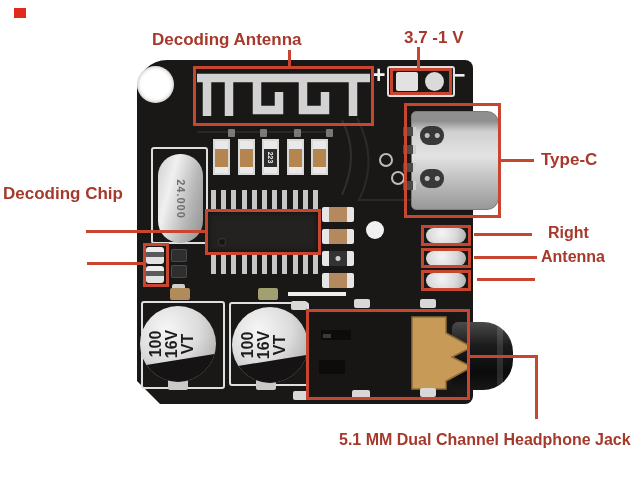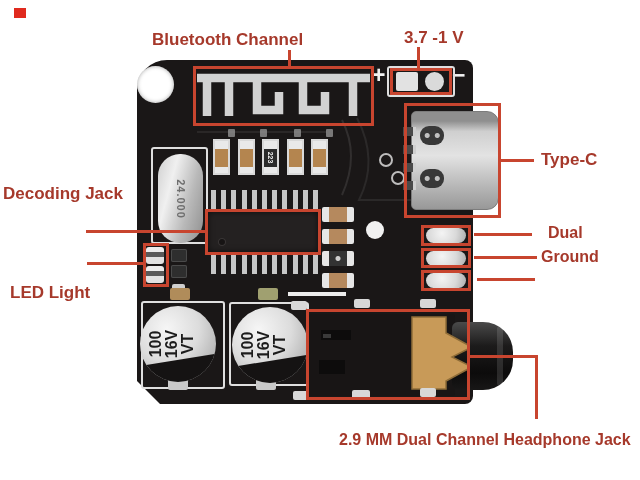--- a/index.html
+++ b/index.html
@@ -203,24 +203,23 @@
   <div class="aline" style="left:474px;top:233px;width:58px;height:3px;"></div>
   <div class="abox" style="left:421px;top:248px;width:50px;height:20px;"></div>
   <div class="aline" style="left:474px;top:256px;width:63px;height:3px;"></div>
   <div class="abox" style="left:421px;top:270px;width:50px;height:21px;"></div>
   <div class="aline" style="left:477px;top:278px;width:58px;height:3px;"></div>
 
   <div class="abox" style="left:306px;top:309px;width:164px;height:91px;"></div>
   <div class="aline" style="left:467px;top:355px;width:71px;height:3px;"></div>
   <div class="aline" style="left:535px;top:355px;width:3px;height:64px;"></div>
 
-  <div class="lbl" style="left:152px;top:30px;font-size:17px;">Bluetooth Channel</div>
+  <div class="lbl" style="left:152px;top:30px;font-size:17px;">Decoding Antenna</div>
   <div class="lbl" style="left:404px;top:28px;font-size:17px;">3.7 -1 V</div>
   <div class="lbl" style="left:541px;top:150px;font-size:17px;">Type-C</div>
   <div class="lbl" style="left:3px;top:182px;font-size:17px;line-height:23px;">
-    <div>Decoding Jack</div>
-  </div>
-  <div class="lbl" style="left:10px;top:283px;font-size:17px;">LED Light</div>
-  <div class="lbl" style="left:548px;top:224px;">Dual</div>
-  <div class="lbl" style="left:541px;top:248px;">Ground</div>
-  <div class="lbl" style="left:339px;top:431px;">2.9 MM Dual Channel Headphone Jack</div>
+    <div>Decoding Chip</div>
+  </div>
+  <div class="lbl" style="left:548px;top:224px;">Right</div>
+  <div class="lbl" style="left:541px;top:248px;">Antenna</div>
+  <div class="lbl" style="left:339px;top:431px;">5.1 MM Dual Channel Headphone Jack</div>
 
 </div>
 
 </body></html>

